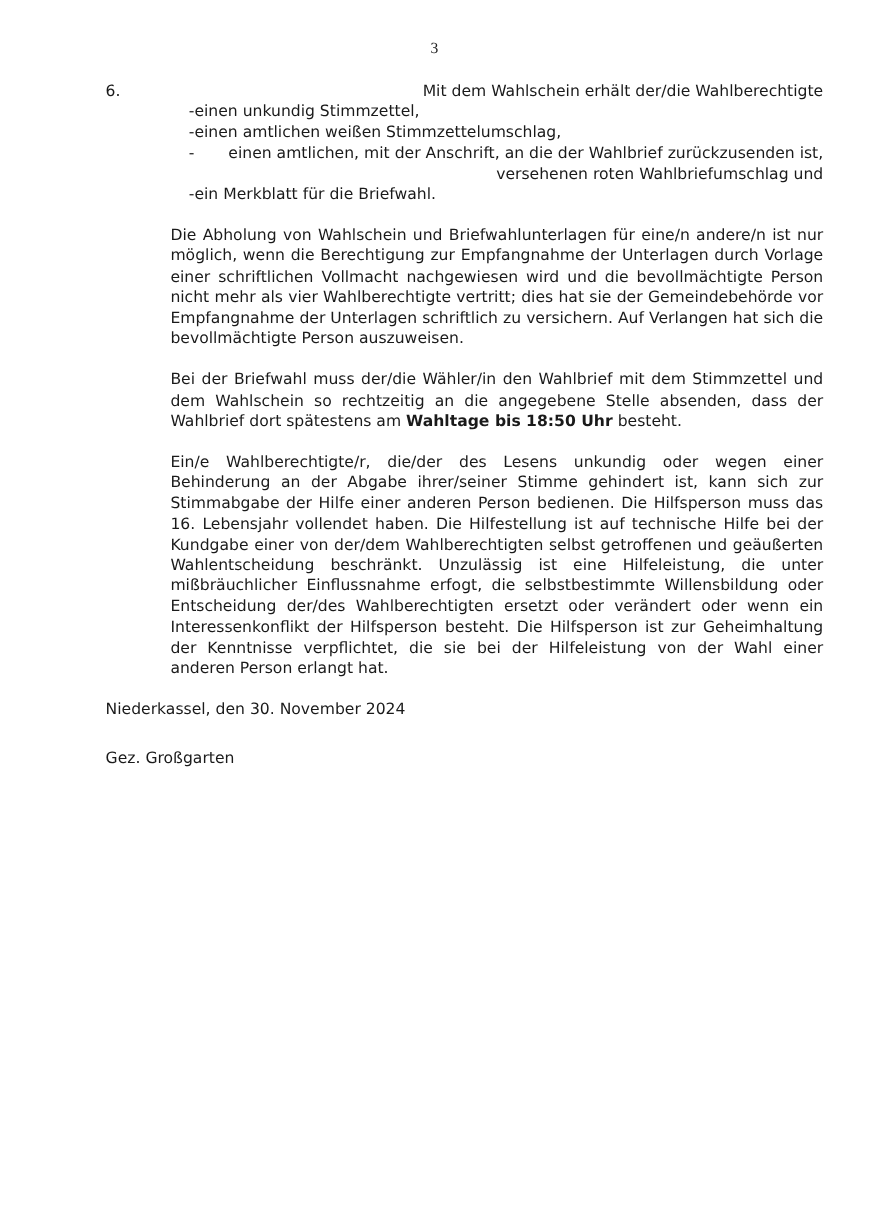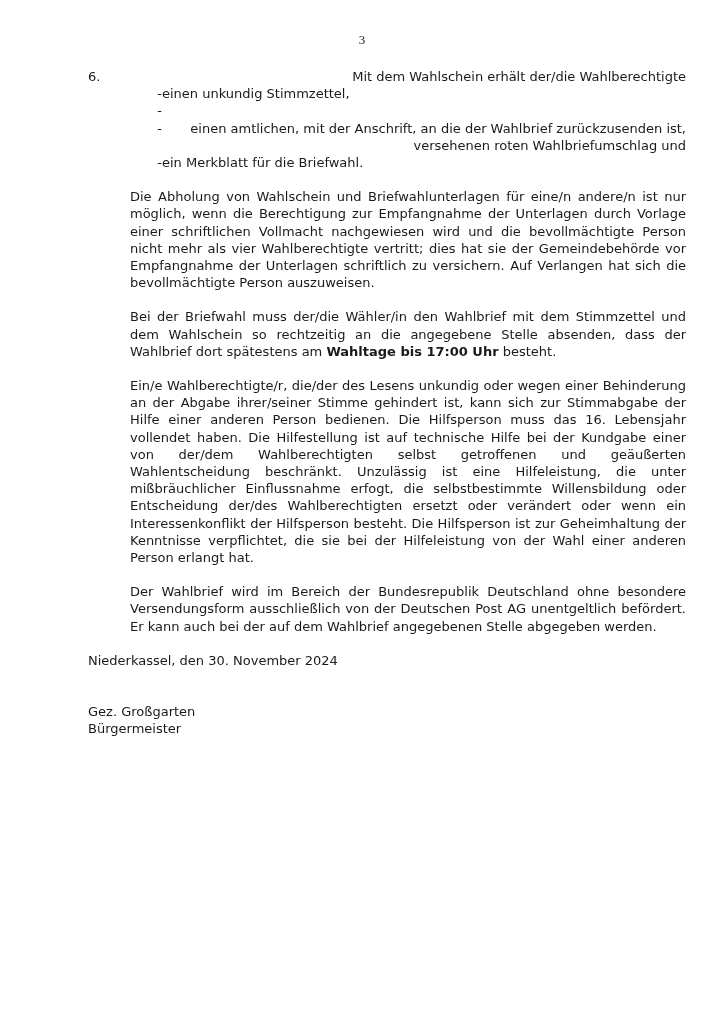--- a/index.html
+++ b/index.html
@@ -8,59 +8,58 @@
   .page-number { position: absolute; top: 32px; left: 0; width: 724px; text-align: center;
                  font-family: "Liberation Serif", serif; font-size: 13px; color: #222; }
   .content { position: absolute; left: 88px; top: 68px; width: 598px;
              font-size: 13px; line-height: 17.2px; }
   .item { display: flex; }
   .item-num { width: 42px; flex: none; }
   .item-body { flex: 1; text-align: right; }
   .bullets { list-style: none; margin: 0; padding: 0 0 0 22px; }
   .bullets li { display: flex; }
   .bullets .dash { width: 10px; flex: none; }
-  .para { margin: 17px 0 0 42px; text-align: justify; }
+  .para { margin: 17px 0 0 54px; text-align: justify; }
   .sig { margin-top: 17px; }
-  .sig-gap { margin-top: 34px; }
+  .sig-gap { margin-top: 24px; }
   b { font-weight: bold; }
 </style>
 </head>
 <body>
 
 <div class="page-number">3</div>
 
 <div class="content">
   <div class="item">
     <div class="item-num">6.</div>
     <div class="item-body">
       <div>Mit dem Wahlschein erhält der/die Wahlberechtigte</div>
       <ul class="bullets">
         <li>
             <span class="dash">-</span>
             <span>einen unkundig Stimmzettel,</span>
           </li>
         <li>
             <span class="dash">-</span>
+            <span>einen amtlichen weißen Stimmzettelumschlag,</span>
           </li>
         <li>
             <span class="dash">-</span>
             <span>einen amtlichen, mit der Anschrift, an die der Wahlbrief zurückzusenden ist, versehenen roten Wahlbriefumschlag und</span>
           </li>
         <li>
             <span class="dash">-</span>
             <span>ein Merkblatt für die Briefwahl.</span>
           </li>
       </ul>
     </div>
   </div>
 
   <p class="para">Die Abholung von Wahlschein und Briefwahlunterlagen für eine/n andere/n ist nur möglich, wenn die Berechtigung zur Empfangnahme der Unterlagen durch Vorlage einer schriftlichen Vollmacht nachgewiesen wird und die bevollmächtigte Person nicht mehr als vier Wahlberechtigte vertritt; dies hat sie der Gemeindebehörde vor Empfangnahme der Unterlagen schriftlich zu versichern. Auf Verlangen hat sich die bevollmächtigte Person auszuweisen.</p>
 
-  <p class="para"><span>Bei der Briefwahl muss der/die Wähler/in den Wahlbrief mit dem Stimmzettel und dem Wahlschein so rechtzeitig an die angegebene Stelle absenden, dass der Wahlbrief dort spätestens am </span><b>Wahltage bis 17:00 Uhr</b><span> besteht.</span></p>
+  <p class="para"><span>Bei der Briefwahl muss der/die Wähler/in den Wahlbrief mit dem Stimmzettel und dem Wahlschein so rechtzeitig an die angegebene Stelle absenden, dass der Wahlbrief dort spätestens am </span><b>Wahltage bis 18:50 Uhr</b><span> besteht.</span></p>
 
   <p class="para">Ein/e Wahlberechtigte/r, die/der des Lesens unkundig oder wegen einer Behinderung an der Abgabe ihrer/seiner Stimme gehindert ist, kann sich zur Stimmabgabe der Hilfe einer anderen Person bedienen. Die Hilfsperson muss das 16. Lebensjahr vollendet haben. Die Hilfestellung ist auf technische Hilfe bei der Kundgabe einer von der/dem Wahlberechtigten selbst getroffenen und geäußerten Wahlentscheidung beschränkt. Unzulässig ist eine Hilfeleistung, die unter mißbräuchlicher Einflussnahme erfogt, die selbstbestimmte Willensbildung oder Entscheidung der/des Wahlberechtigten ersetzt oder verändert oder wenn ein Interessenkonflikt der Hilfsperson besteht. Die Hilfsperson ist zur Geheimhaltung der Kenntnisse verpflichtet, die sie bei der Hilfeleistung von der Wahl einer anderen Person erlangt hat.</p>
 
-  <p class="para">Der Wahlbrief wird im Bereich der Bundesrepublik Deutschland ohne besondere Versendungsform ausschließlich von der Deutschen Post AG unentgeltlich befördert. Er kann auch bei der auf dem Wahlbrief angegebenen Stelle abgegeben werden.</p>
 
   <div class="sig">Niederkassel, den 30. November 2024</div>
   <div class="sig-gap">Gez. Großgarten</div>
-  <div>Bürgermeister</div>
 </div>
 
 </body></html>

